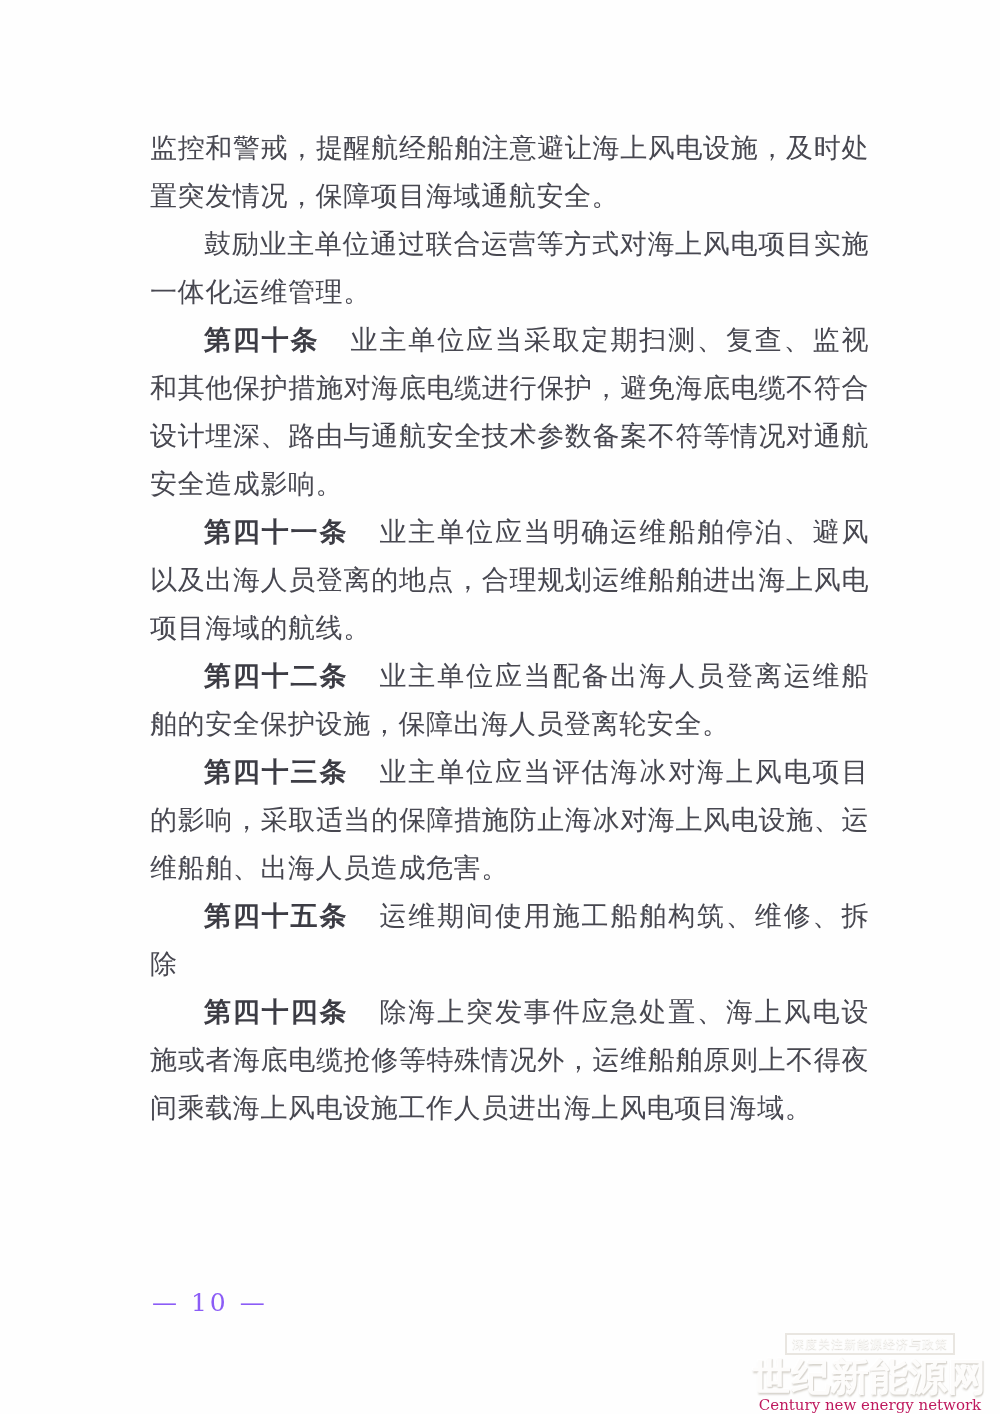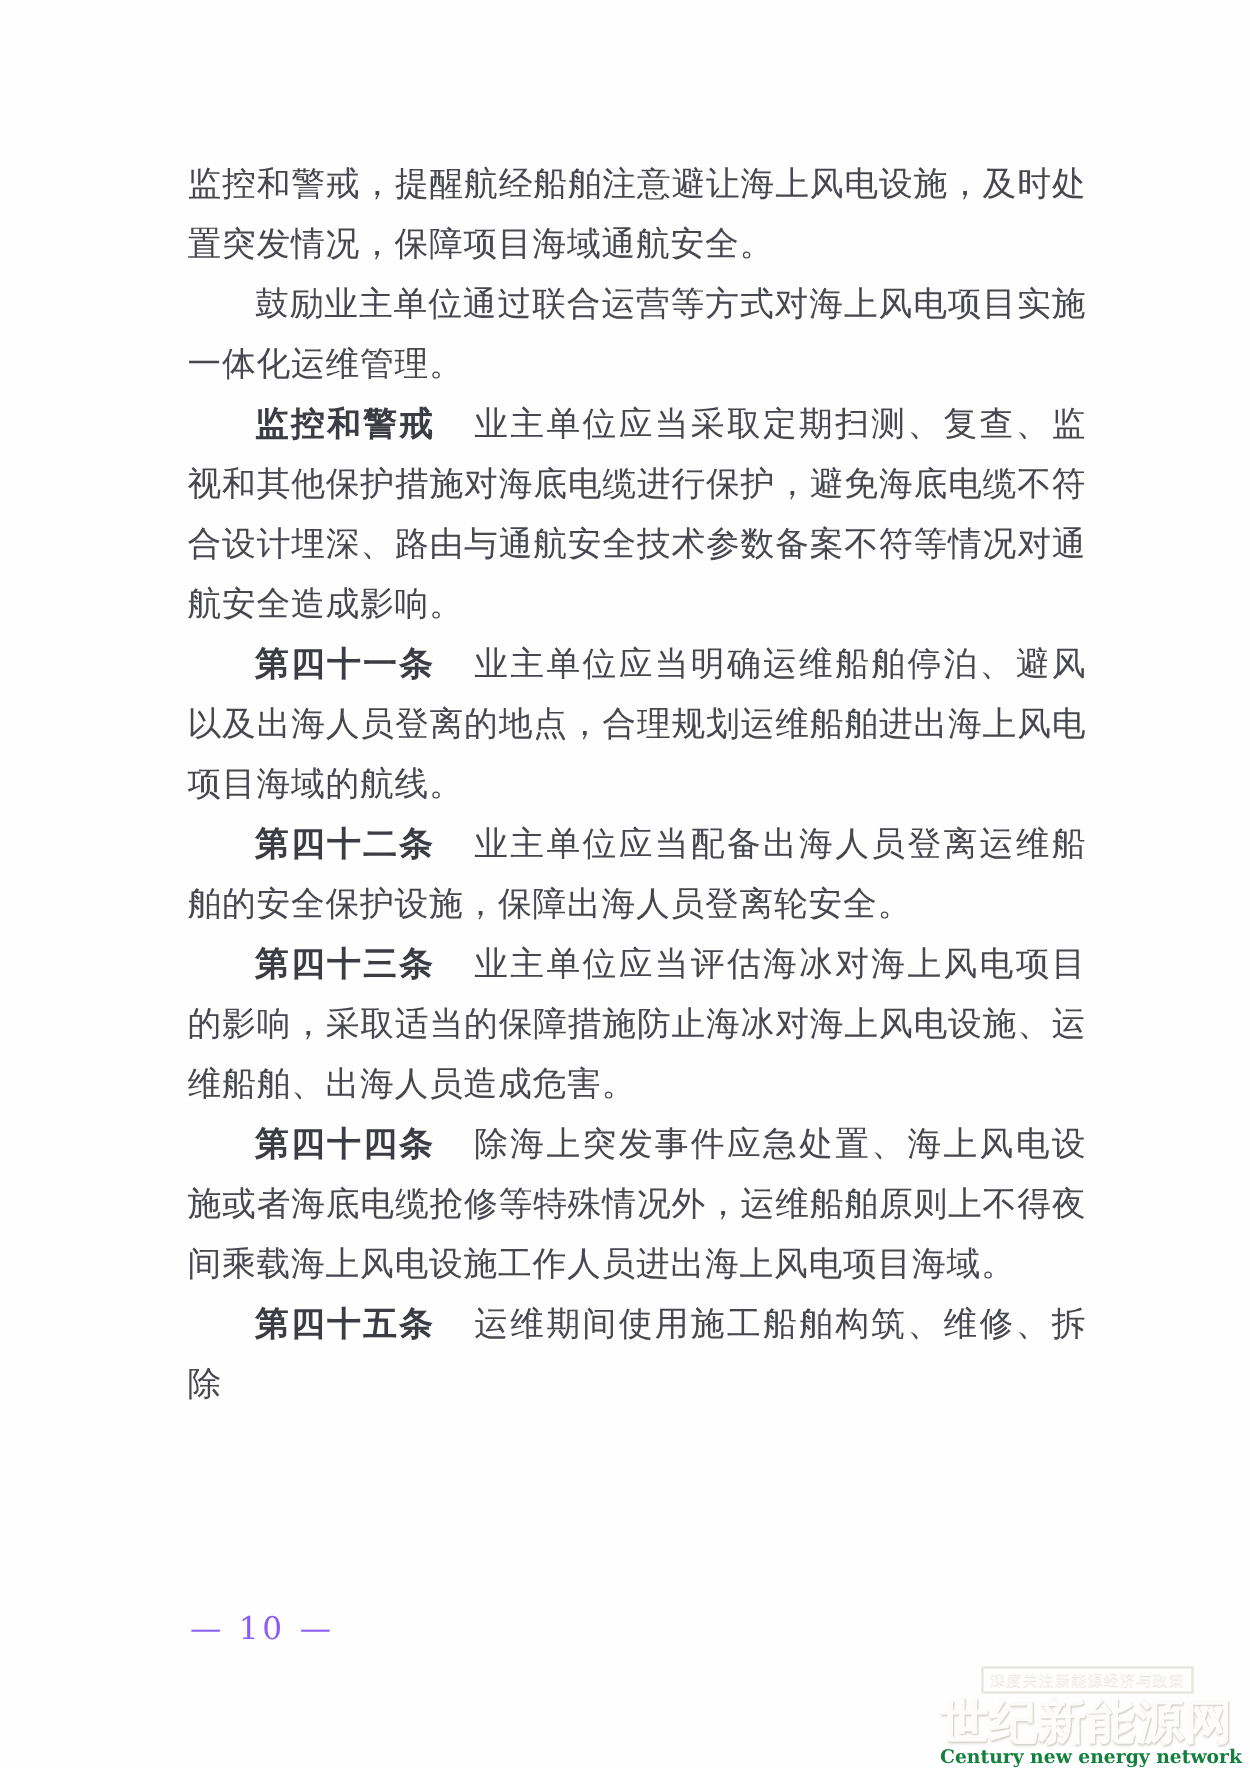--- a/index.html
+++ b/index.html
@@ -71,50 +71,50 @@
     color: #fdfcfb;
     text-shadow:
       1px 1px 1px #d7d4ce,
       -1px -1px 0 #ffffff,
       0 2px 2px #dcd9d3;
     white-space: nowrap;
   }
   .wm-en {
     font-size: 15px;
     line-height: 16px;
-    font-weight: bold;
-    color: #15803d;
+    font-weight: normal;
+    color: #be185d;
     text-shadow: 0 1px 0 #ffffff;
     white-space: nowrap;
   }
 </style>
 </head>
 <body>
 
 <div class="page">
 
   <div class="doc-body">
 
     <p class="para"><span class="art"></span><span>监控和警戒，提醒航经船舶注意避让海上风电设施，及时处置突发情况，保障项目海域通航安全。</span></p>
 
     <p class="para indent"><span class="art"></span><span>鼓励业主单位通过联合运营等方式对海上风电项目实施一体化运维管理。</span></p>
 
 
-    <p class="para indent"><span class="art">监控和警戒</span><span>业主单位应当采取定期扫测、复查、监视和其他保护措施对海底电缆进行保护，避免海底电缆不符合设计埋深、路由与通航安全技术参数备案不符等情况对通航安全造成影响。</span></p>
+    <p class="para indent"><span class="art">第四十条</span><span>业主单位应当采取定期扫测、复查、监视和其他保护措施对海底电缆进行保护，避免海底电缆不符合设计埋深、路由与通航安全技术参数备案不符等情况对通航安全造成影响。</span></p>
 
     <p class="para indent"><span class="art">第四十一条</span><span>业主单位应当明确运维船舶停泊、避风以及出海人员登离的地点，合理规划运维船舶进出海上风电项目海域的航线。</span></p>
 
     <p class="para indent"><span class="art">第四十二条</span><span>业主单位应当配备出海人员登离运维船舶的安全保护设施，保障出海人员登离轮安全。</span></p>
 
 
     <p class="para indent"><span class="art">第四十三条</span><span>业主单位应当评估海冰对海上风电项目的影响，采取适当的保障措施防止海冰对海上风电设施、运维船舶、出海人员造成危害。</span></p>
 
+    <p class="para indent"><span class="art">第四十五条</span><span>运维期间使用施工船舶构筑、维修、拆除</span></p>
+
     <p class="para indent"><span class="art">第四十四条</span><span>除海上突发事件应急处置、海上风电设施或者海底电缆抢修等特殊情况外，运维船舶原则上不得夜间乘载海上风电设施工作人员进出海上风电项目海域。</span></p>
-
-    <p class="para indent"><span class="art">第四十五条</span><span>运维期间使用施工船舶构筑、维修、拆除</span></p>
 
   </div>
 
   <div class="page-number">— 10 —</div>
 
   <div class="watermark">
     <div><span class="wm-slogan">深度关注新能源经济与政策</span></div>
     <div class="wm-brand">世纪新能源网</div>
     <div class="wm-en">Century new energy network</div>
   </div>

